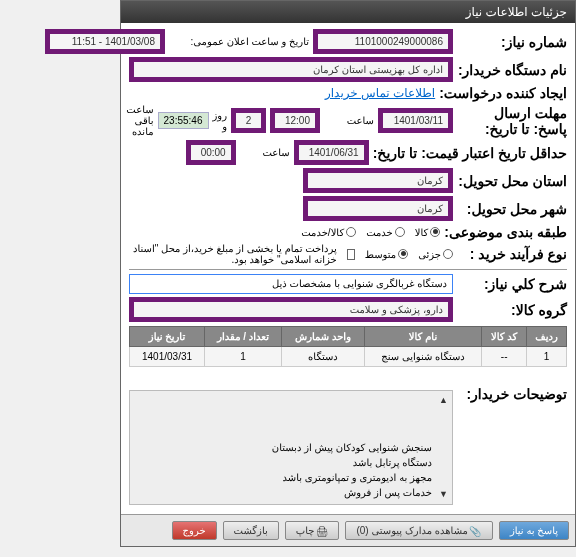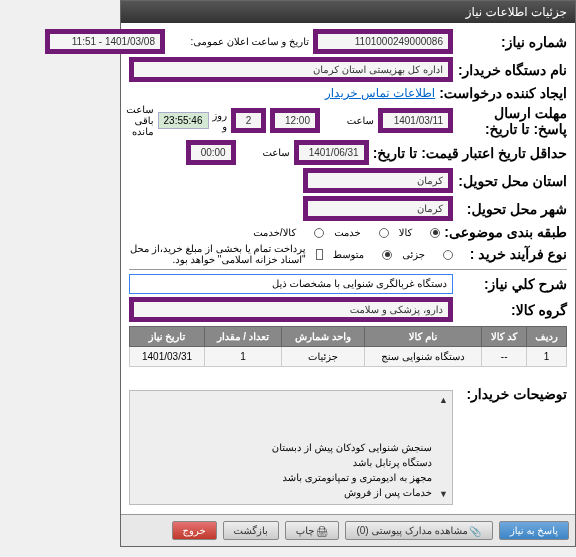--- a/index.html
+++ b/index.html
@@ -10,21 +10,21 @@
 .row { display: flex; align-items: center; margin-bottom: 3px; gap: 4px; }
 .lbl { color: #000; min-width: 110px; text-align: right; font-weight: bold; font-size: 14px; }
 .lbl2 { color: #000; min-width: 70px; text-align: right; font-size: 10px; }
 .lbl3 { color: #000; min-width: 50px; text-align: right; font-size: 10px; }
 .val { background: #f5f5f5; border: 5px solid #701a75; padding: 2px 5px; font-size: 10px; color: #333; }
 .val-wide { flex: 1; }
 .link { color: #0066cc; text-decoration: underline; cursor: pointer; font-size: 12px; }
 .remain { background: #d4e8d4; padding: 2px 5px; font-size: 10px; border: 1px solid #aac; }
 .sep { border-top: 1px solid #999; margin: 4px 0; }
 .radio-group { display: flex; gap: 10px; align-items: center; }
-.radio-group label { display: flex; align-items: flex-end; gap: 18px; font-size: 10px; }
+.radio-group label { display: flex; align-items: flex-start; gap: 2px; font-size: 10px; }
 .radio-dot { width: 10px; height: 10px; border: 1px solid #666; border-radius: 50%; display: inline-flex; align-items: center; justify-content: center; background:#fff; }
 .radio-dot.sel::after { content: ""; width: 5px; height: 5px; background: #333; border-radius: 50%; }
 .chk { width: 11px; height: 11px; border: 1px solid #666; background:#fff; display:inline-block; }
 .section-title { font-weight: bold; font-size: 11px; margin: 4px 0; }
 .table { width: 100%; border-collapse: collapse; margin-top: 4px; }
 .table th { background: #888; color: #fff; padding: 4px; font-size: 10px; border: 1px solid #666; }
 .table td { background: #f5f5f5; padding: 4px; font-size: 10px; border: 1px solid #ccc; text-align: center; }
 .notes-box { background: #eee; border: 1px solid #bbb; padding: 4px 20px 4px 6px; font-size: 10px; line-height: 1.5; margin-top: 4px; position: relative; }
 .notes-box .arrow { position: absolute; right: 4px; font-size: 9px; color:#333; }
 .footer { background: #e8e8e8; padding: 6px; display: flex; gap: 6px; justify-content: flex-start; border-top: 1px solid #999; }
@@ -148,21 +148,21 @@
           <th>واحد شمارش</th>
           <th>تعداد / مقدار</th>
           <th>تاریخ نیاز</th>
         </tr>
       </thead>
       <tbody>
         <tr>
           <td>1</td>
           <td>--</td>
           <td>دستگاه شنوایی سنج</td>
-          <td>جزئیات</td>
+          <td>دستگاه</td>
           <td>1</td>
           <td>1401/03/31</td>
         </tr>
       </tbody>
     </table>
 
     <div class="row" style="align-items:flex-start; margin-top:19px">
       <span class="lbl">توضیحات خریدار:</span>
       <div class="notes-box" style="flex:1; white-space:pre-line">
         <span class="arrow" style="top:3px">▲</span>

